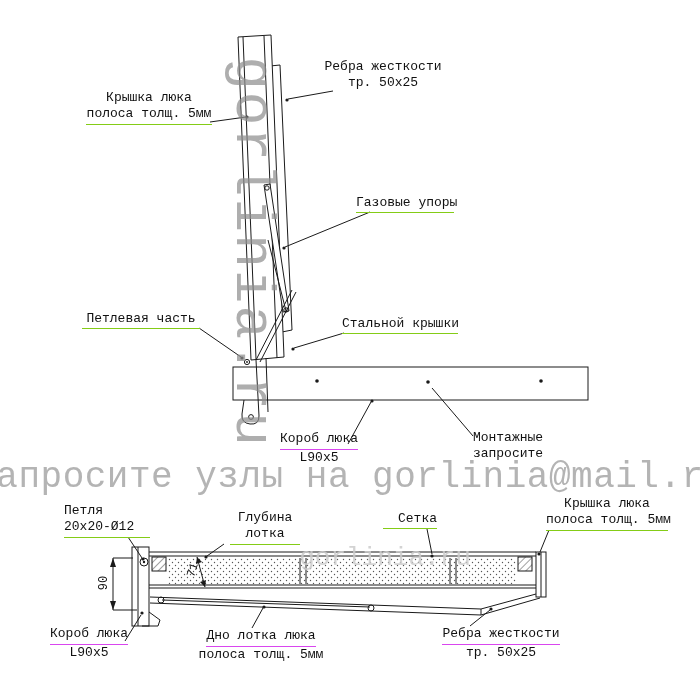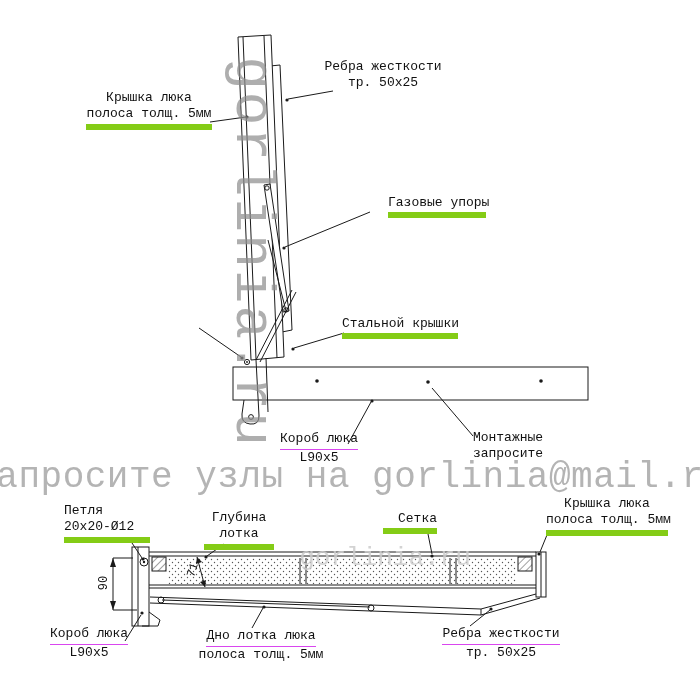--- a/index.html
+++ b/index.html
@@ -7,21 +7,21 @@
   .canvas {
     position:relative; width:700px; height:700px; background:#ffffff;
     font-family:Liberation Mono, monospace; overflow:hidden; color:#111;
   }
   svg.draw { position:absolute; left:0; top:0; }
   .lbl {
     position:absolute; font-size:13px; line-height:1.25; color:#111;
     text-align:center; white-space:nowrap;
   }
   .lbl span { display:inline-block; }
-  .ub { border-bottom:6px solid #84cc16; padding-bottom:1px; }   
+  .ub { border-bottom:1px solid #84cc16; padding-bottom:1px; }   
   .u  { border-bottom:1px solid #d946ef; padding-bottom:2px; }   
   .left { text-align:left; }
   .dim {
     position:absolute; font-size:12px; color:#111; text-align:center;
   }
   .wm { position:absolute; pointer-events:none; }
   .wm-vert {
     left:252px; top:252px; transform:translate(-50%,-50%) rotate(90deg);
     font-size:56px; color:#8f8f8f; opacity:.72; letter-spacing:2px; white-space:nowrap;
   }
@@ -171,45 +171,48 @@
   <div class="lbl" style="left:320px; top:59px; width:126px;">
     <span>Ребра жесткости</span><br>
     <span>тр. 50x25</span>
   </div>
 
   <div class="lbl ub" style="left:86px; top:90px; width:126px;">
     <span>Крышка люка</span><br>
     <span>полоса толщ. 5мм</span>
   </div>
 
-  <div class="lbl ub" style="left:388px; top:195px; width:98px;">
+  <div class="lbl ub" style="left:356px; top:195px; width:98px;">
     <span>Газовые упоры</span>
   </div>
 
+  <div class="lbl ub" style="left:82px; top:311px; width:118px;">
+    <span>Петлевая часть</span>
+  </div>
 
   <div class="lbl ub" style="left:342px; top:316px; width:116px;">
     <span>Стальной крышки</span>
   </div>
 
   <div class="lbl" style="left:280px; top:431px; width:78px;">
     <span class="u">Короб люка</span><br>
     <span>L90x5</span>
   </div>
 
   <div class="lbl" style="left:465px; top:430px; width:86px;">
     <span>Монтажные</span><br>
     <span>запросите</span>
   </div>
 
   <div class="lbl ub left" style="left:64px; top:503px; width:86px;">
     <span>Петля</span><br>
     <span>20x20-Ø12</span>
   </div>
 
-  <div class="lbl ub" style="left:204px; top:510px; width:70px;">
+  <div class="lbl ub" style="left:230px; top:510px; width:70px;">
     <span>Глубина</span><br>
     <span>лотка</span>
   </div>
 
   <div class="lbl ub" style="left:383px; top:511px; width:54px;text-align:right;">
     <span>Сетка</span>
   </div>
 
   <div class="lbl ub" style="left:546px; top:496px; width:122px;">
     <span>Крышка люка</span><br>

